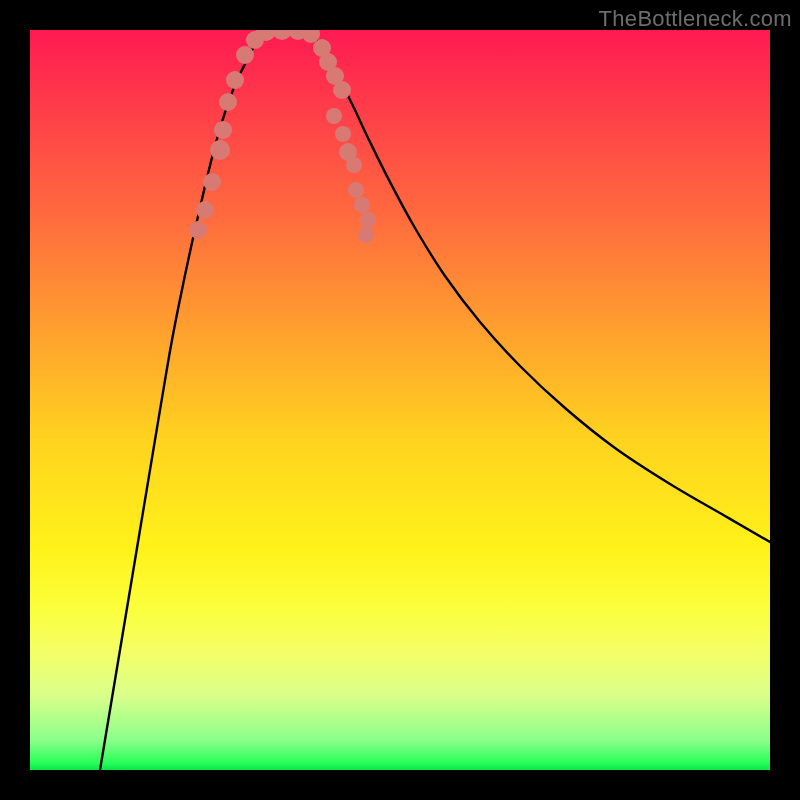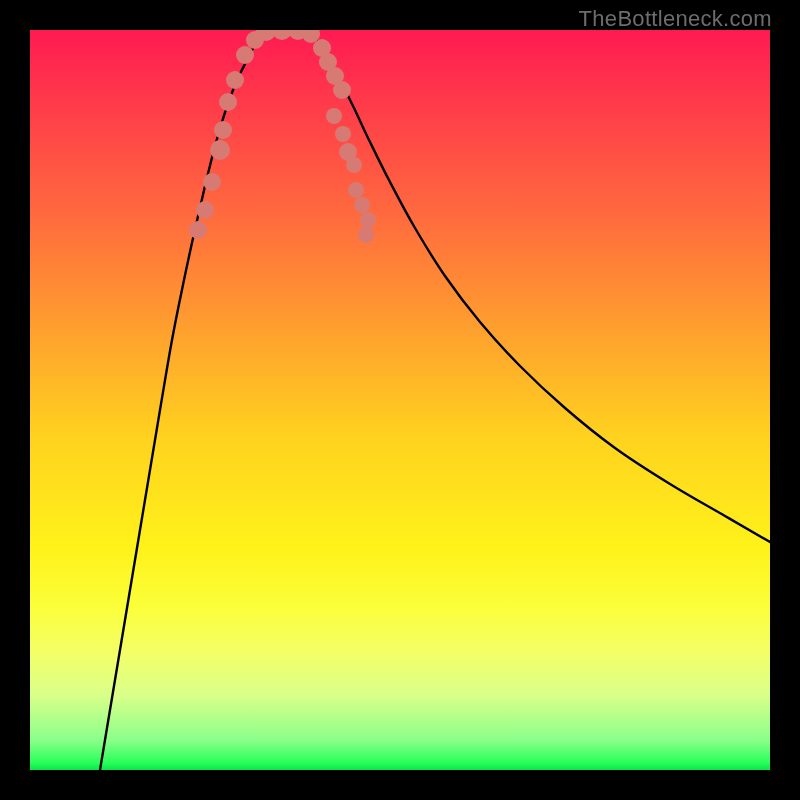--- a/index.html
+++ b/index.html
@@ -28,21 +28,21 @@
       #f4ff66 84%,
       #d8ff8a 90%,
       #8aff8a 96%,
       #2aff5a 99%,
       #08e64a 100%
     );
   }
   .watermark {
     position: absolute;
     top: 6px;
-    right: 28px;
+    right: 8px;
     color: #6d6d6d;
     font-size: 22px;
     letter-spacing: 0.3px;
     user-select: none;
   }
   svg {
     position: absolute;
     left: 0;
     top: 0;
   }

